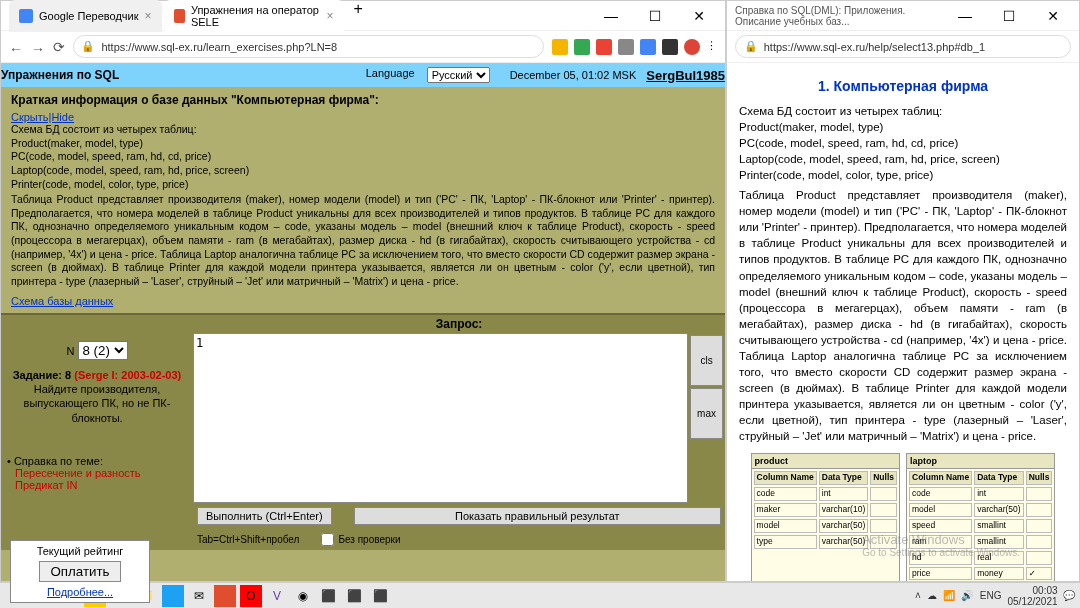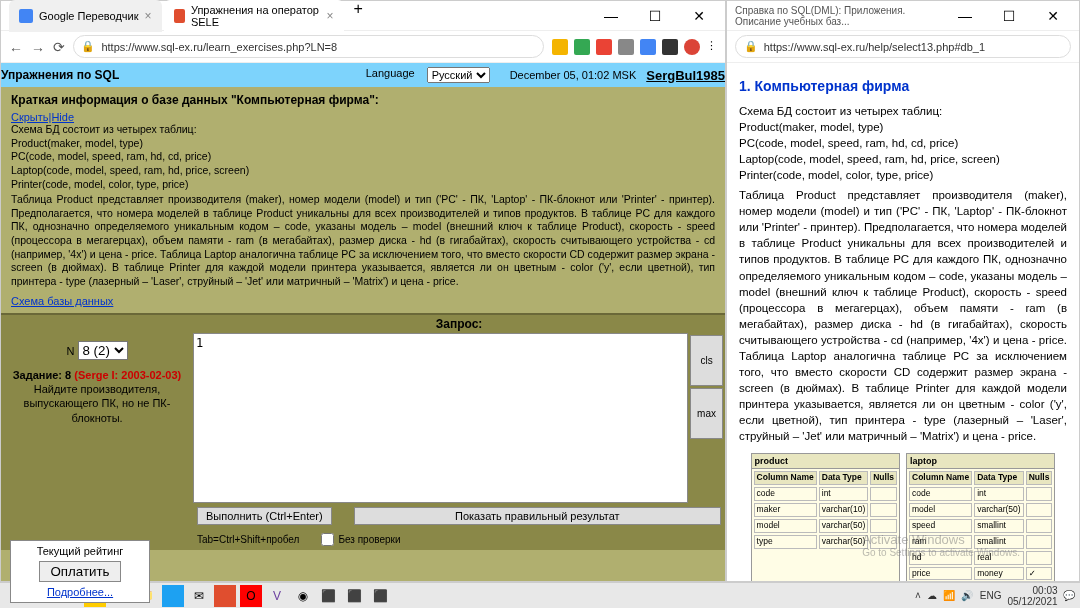--- a/index.html
+++ b/index.html
@@ -47,21 +47,21 @@
 .query-text { flex: 1; height: 170px; background: #fff; border: 1px solid #888; font-family: monospace; font-size: 12px; padding: 2px; resize: none; }
 .query-btns { display: flex; flex-direction: column; gap: 2px; padding: 2px; }
 .small-btn { background: #ddd; border: 1px solid #888; padding: 19px 6px; font-size: 10px; cursor: pointer; }
 .action-row { display: flex; gap: 22px; padding: 4px; align-items: center; background: #8a8848; }
 .action-btn { background: #ddd; border: 1px solid #888; padding: 2px 8px; font-size: 11px; cursor: pointer; }
 .tab-hint { font-size: 10px; }
 .checkbox-row { display: flex; align-items: center; gap: 4px; font-size: 10px; }
 .rating-box { position: absolute; top: 540px; left: 10px; width: 140px; background: #fff; border: 1px solid #888; padding: 4px; text-align: center; font-size: 11px; }
 .rating-btn { margin: 4px 0; padding: 2px 10px; border: 1px solid #888; background: #eee; }
 .help-content { padding: 8px 12px; font-size: 11.5px; line-height: 1.4; text-align: justify; }
-.help-h1 { text-align: left; font-size: 14px; font-weight: bold; color: #0033cc; margin: 6px 0; }
+.help-h1 { text-align: center; font-size: 14px; font-weight: bold; color: #0033cc; margin: 6px 0; }
 .db-tables { display: flex; flex-wrap: wrap; gap: 6px; justify-content: center; margin: 8px 0; }
 .db-table { border: 1px solid #999; font-size: 9px; background: #fffde6; }
 .db-tname { background: #e8e6c0; padding: 1px 3px; font-weight: bold; border-bottom: 1px solid #999; }
 .db-thead { background: #e8e6c0; }
 .db-table td, .db-table th { border: 1px solid #bbb; padding: 0 2px; font-size: 8.5px; }
 .taskbar { height: 26px; background: #e8e8e8; display: flex; align-items: center; padding: 0 4px; border-top: 1px solid #ccc; }
 .taskbar-icon { width: 22px; height: 22px; margin: 0 2px; display: flex; align-items: center; justify-content: center; font-size: 12px; }
 .taskbar-right { margin-left: auto; display: flex; align-items: center; gap: 6px; font-size: 10px; color: #333; }
 .watermark { position: absolute; right: 60px; bottom: 50px; color: rgba(120,120,120,0.5); font-size: 13px; }
 </style>
@@ -135,20 +135,25 @@
       </div>
       <div class="exercise-area">
         <div class="left-panel">
           <div class="nbox">
             <span>N</span>
             <select class="nselect"><option>8 (2)</option></select>
           </div>
           <div class="task-text">
             <b><span>Задание: 8</span> <span class="task-red">(Serge I: 2003-02-03)</span></b><br>
             <span>Найдите производителя, выпускающего ПК, но не ПК-блокноты.</span>
+          </div>
+          <div class="help-section">
+            <div>• Справка по теме:</div>
+            <a class="help-link">Пересечение и разность</a>
+            <a class="help-link">Предикат IN</a>
           </div>
         </div>
         <div class="right-panel">
           <div class="query-label">Запрос:</div>
           <div class="query-row">
             <textarea class="query-text" style="">1</textarea>
             <div class="query-btns">
               <button class="small-btn">cls</button>
               <button class="small-btn">max</button>
             </div>

